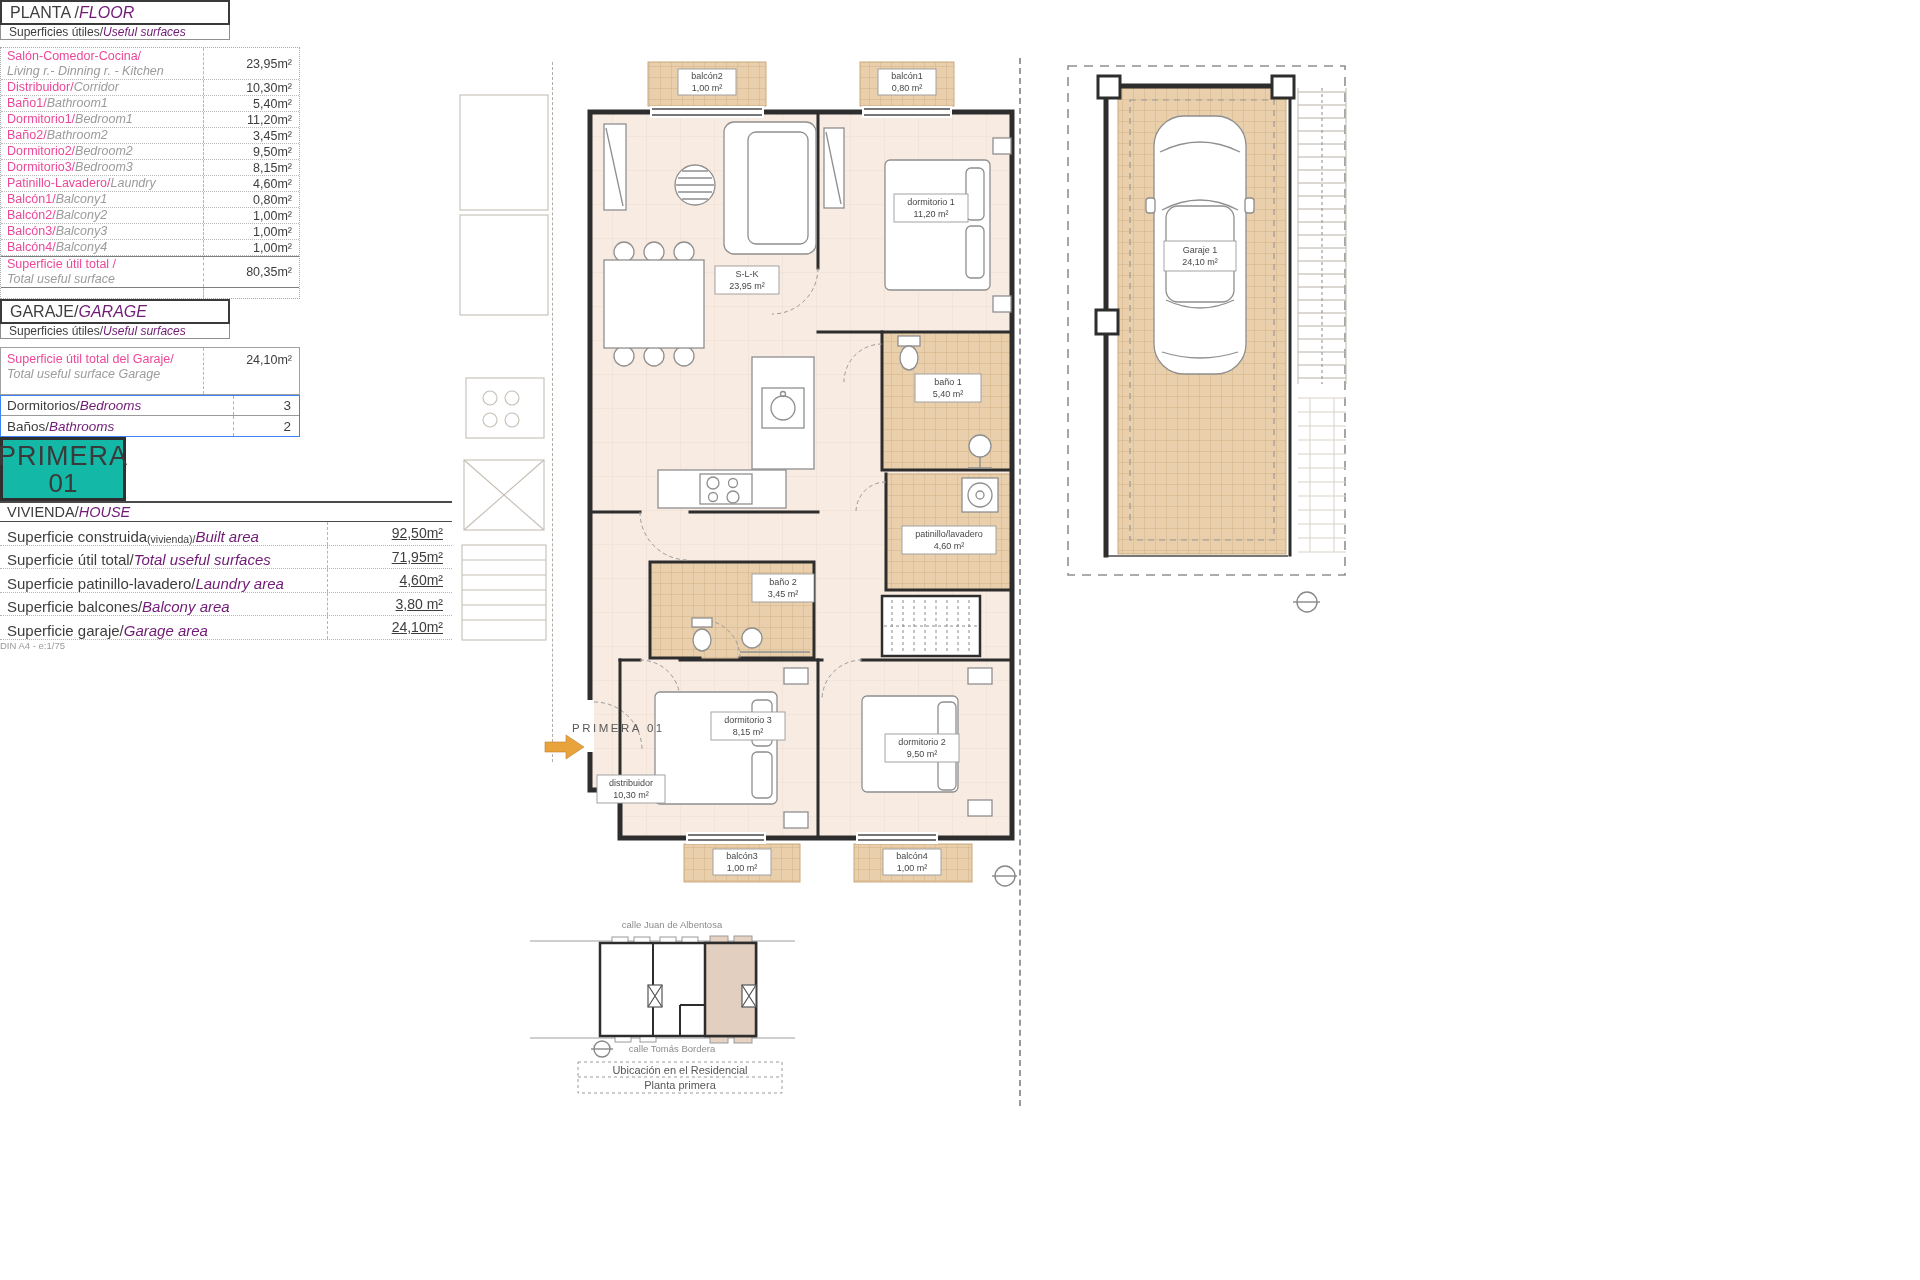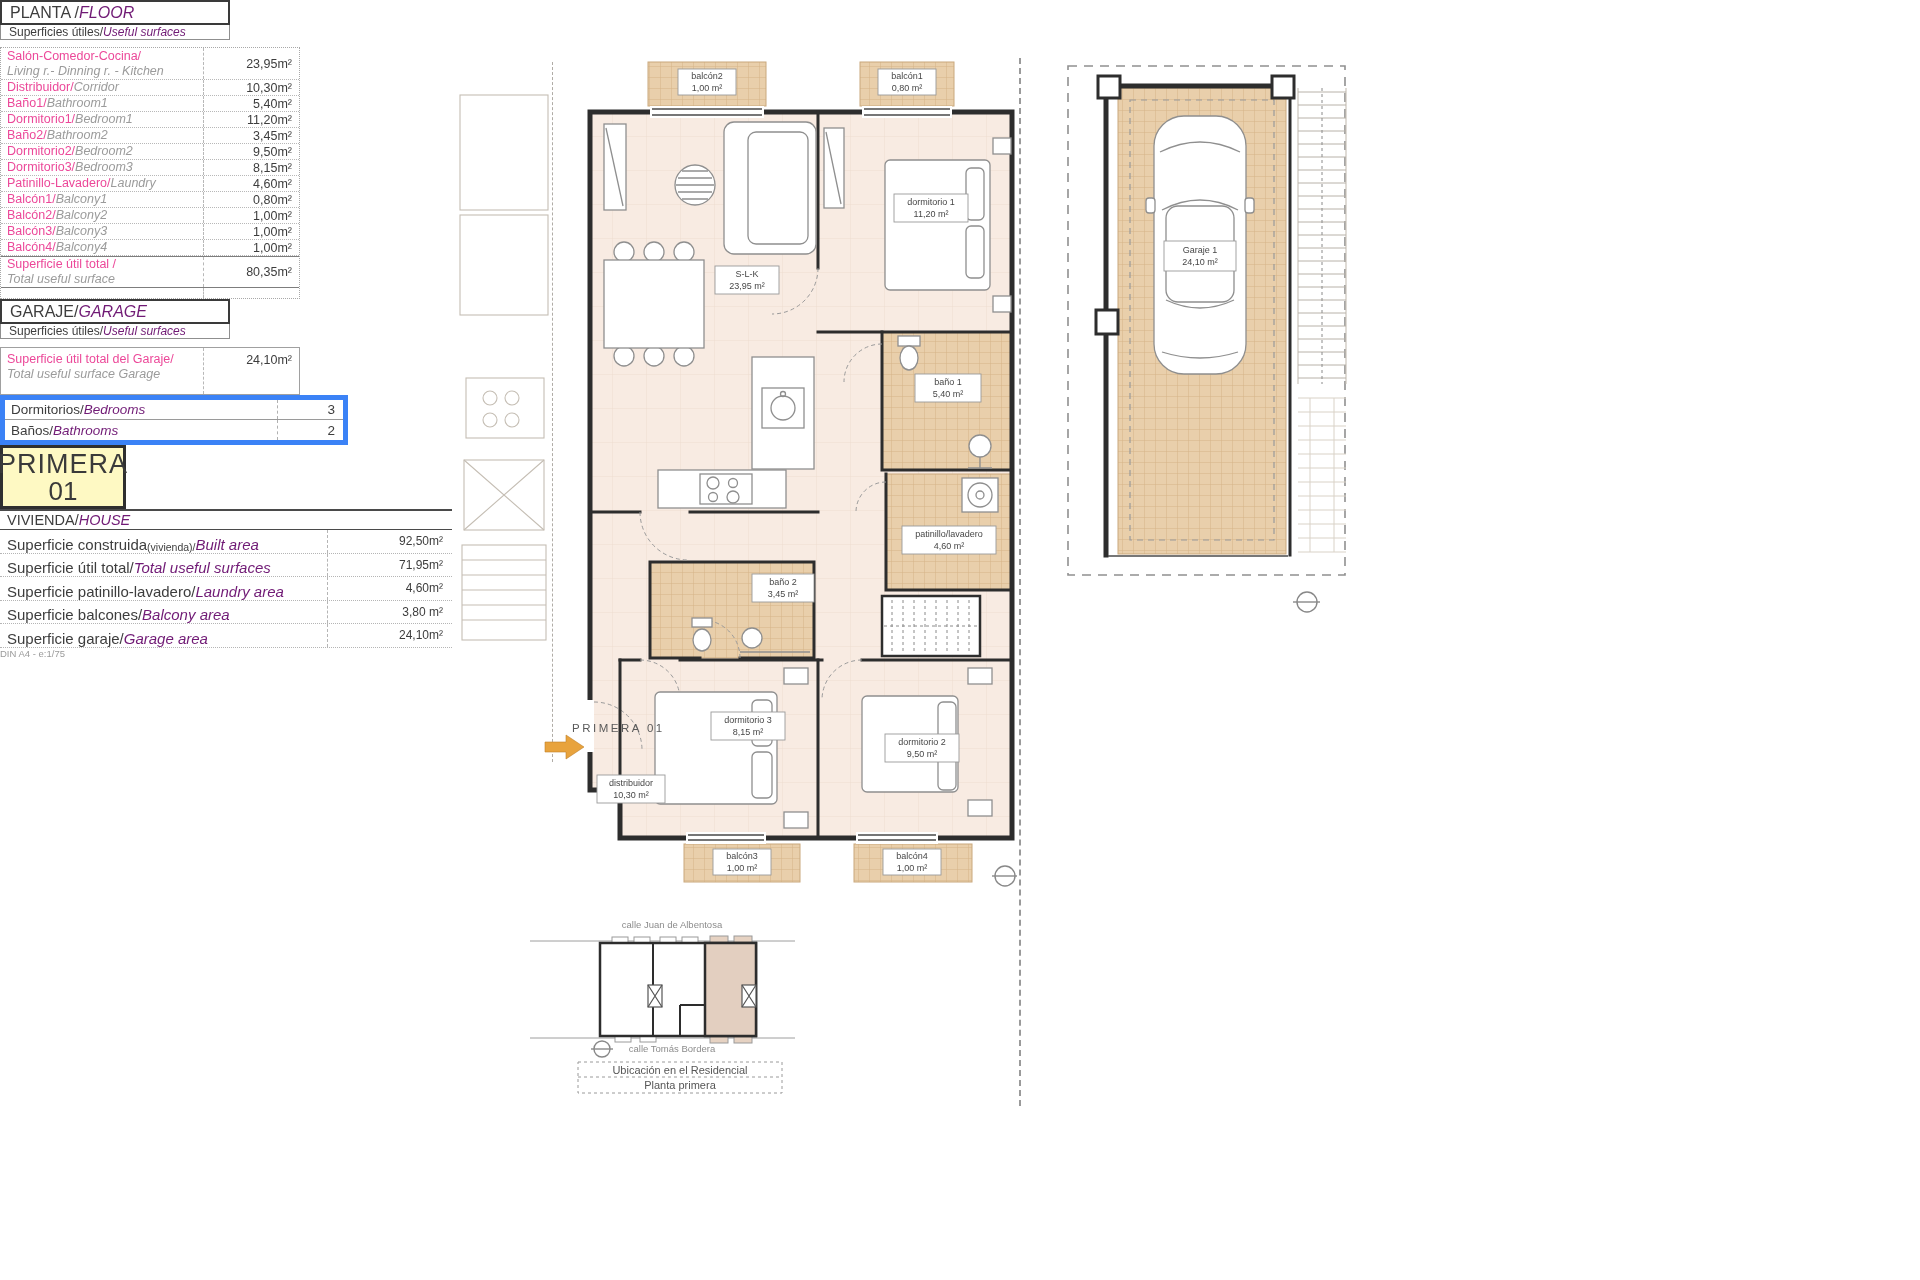--- a/index.html
+++ b/index.html
@@ -30,43 +30,43 @@
            display:flex; align-items:center; justify-content:flex-end; padding-right:7px; }
   .t-row.tall .t-label { display:block; padding-top:1px; }
   .t-row.tall .t-label span { display:block; }
   .t-row.total { border-top:1px solid #7d7d7d; border-bottom:1px solid #7d7d7d; min-height:23px; }
   .t-row.spacer { min-height:10px; }
   .t-row.garage-total { min-height:46px; }
   .t-row.garage-total .t-label { display:block; padding-top:3px; }
   .t-row.garage-total .t-label span { display:block; }
 
   
-  .cnt { width:348px; border:5px solid #3b82f6; background:#fff;text-align:right; }
+  .cnt { width:300px; border:1px solid #3b82f6; background:#fff;text-align:right; }
   .cnt-row { display:flex; height:20px; border-bottom:1px solid #9a9a9a; }
   .cnt-row:last-child { border-bottom:none; }
   .cnt-label { flex:1; padding:0 6px; font-size:13.5px; color:#3d3d3d; display:flex; align-items:center; }
   .cnt-val { width:66px; border-left:1px dashed #b0b0b0; font-size:13.5px; color:#3d3d3d;
              display:flex; align-items:center; justify-content:flex-end; padding-right:8px; }
 
   
-  .unit-badge { width:126px; height:64px; border:3px solid #2f2f2f; background:#fef9c3;
+  .unit-badge { width:126px; height:64px; border:3px solid #2f2f2f; background:#14b8a6;
                 display:flex; flex-direction:column; align-items:center; justify-content:center;
                 color:#3a3a3a; }
   .unit-badge .l1 { font-size:27px; letter-spacing:1px; line-height:28px; }
   .unit-badge .l2 { font-size:26px; line-height:27px; }
 
   
   .house { width:452px; background:#fff; }
   .house-header { height:21px; border-top:2px solid #4a4a4a; border-bottom:1.5px solid #4a4a4a;
                   display:flex; align-items:center; padding-left:7px; font-size:14.5px; color:#3d3d3d; }
   .h-row { display:flex; height:23.5px; border-bottom:1px dotted #b5b5b5; }
   .h-label { flex:1; padding-left:7px; font-size:15px; color:#3d3d3d; display:flex; align-items:flex-end; }
   .h-label .sm { font-size:10.5px; }
-  .h-val { width:125px; border-left:1px dashed #b5b5b5; font-size:12px; color:#3d3d3d;
-           display:flex; align-items:center; justify-content:flex-end; padding-right:9px; }
+  .h-val { width:125px; border-left:1px dashed #b5b5b5; font-size:14px; color:#3d3d3d;
+           display:flex; align-items:center; justify-content:flex-end; padding-right:9px;text-decoration:underline; }
 
   .scale-note { font-size:9.5px; color:#9a9a9a; }
 
   
   svg text { font-family:"Liberation Sans", sans-serif; }
   .wall   { stroke:#2d2d2d; stroke-width:5; fill:none; stroke-linecap:square; }
   .wall3  { stroke:#2d2d2d; stroke-width:3; fill:none; stroke-linecap:square; }
   .wall2  { stroke:#4a4a4a; stroke-width:1.6; fill:none; }
   .furn   { stroke:#8f8f8f; stroke-width:1.3; fill:#fff; }
   .furnN  { stroke:#8f8f8f; stroke-width:1.3; fill:none; }

